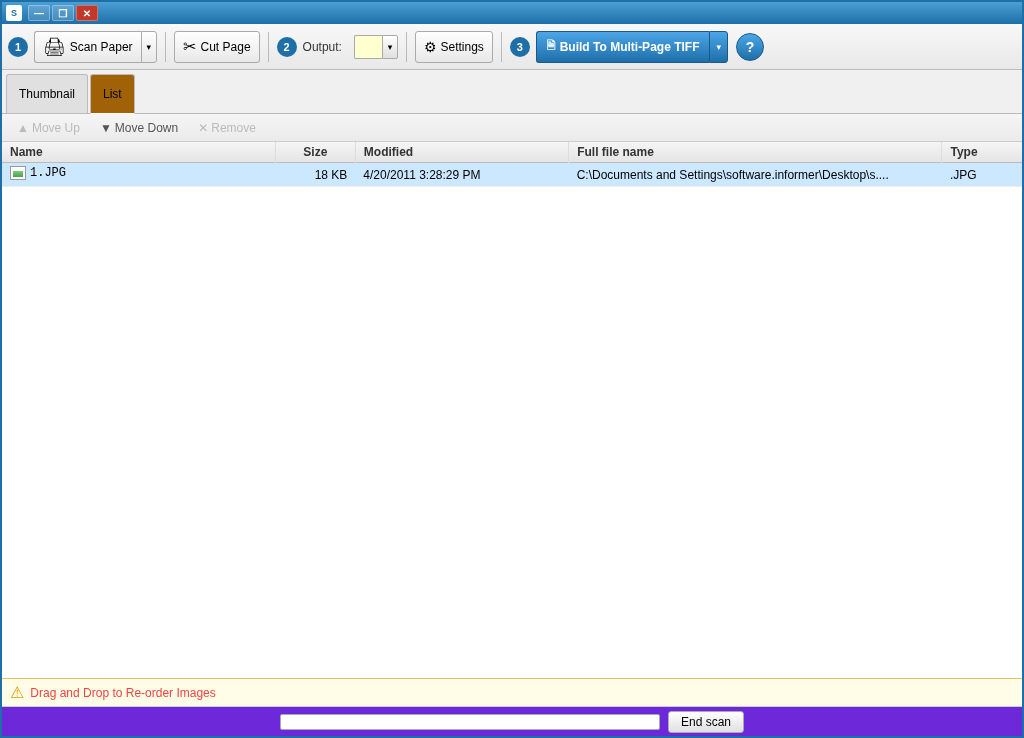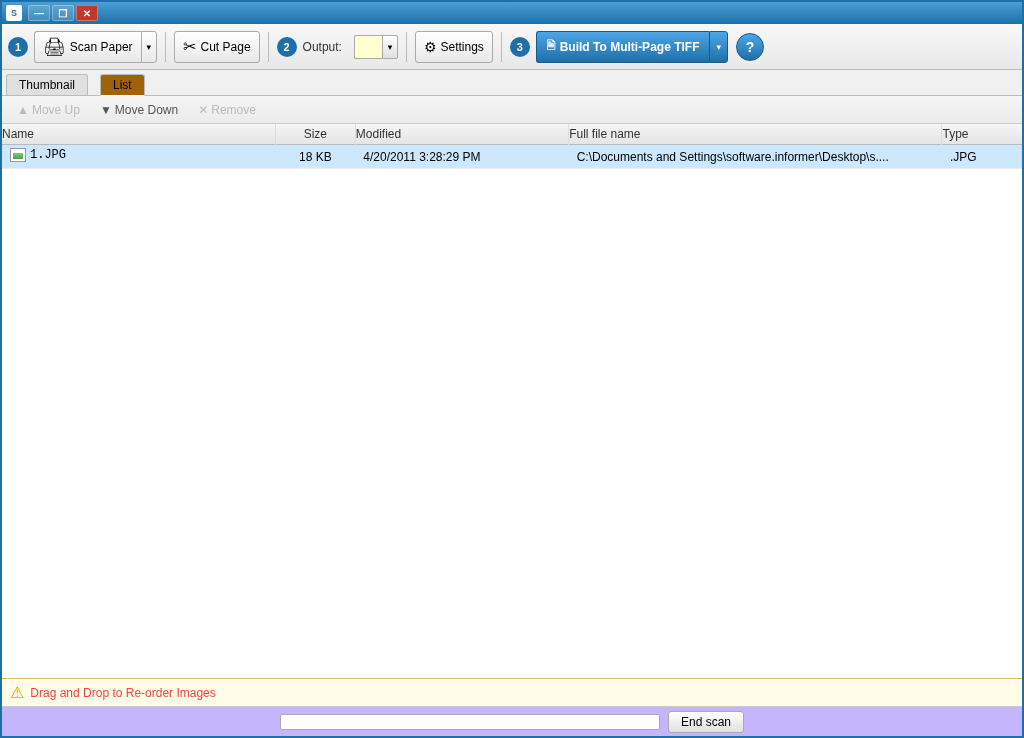--- a/index.html
+++ b/index.html
@@ -202,28 +202,28 @@
 
     
     #tabs-area {
       background: #f0f0f0;
       border-bottom: 1px solid #bbb;
       padding: 4px 4px 0 4px;
       display: flex;
       align-items: flex-end;
     }
     .tab {
-      padding: 3px 12px;
+      padding: 12px 12px;
       border: 1px solid #bbb;
       border-bottom: none;
       cursor: pointer;
       font-size: 12px;
       background: #e0e0e0;
       border-radius: 3px 3px 0 0;
-      margin-right: 12px;
+      margin-right: 2px;
     }
     .tab.active {
       background: #a16207;
       border-bottom: 1px solid white;
       margin-bottom: -1px;
       z-index: 1;
     }
 
     
     #list-toolbar {
@@ -248,22 +248,22 @@
       width: 100%;
       border-collapse: collapse;
       font-size: 12px;
     }
     #file-table thead tr {
       background: linear-gradient(to bottom, #f5f5f5, #e5e5e5);
       border-bottom: 1px solid #bbb;
     }
     #file-table th {
       text-align: left;
-      padding: 3px 0;
-      font-weight: normal;
+      padding: 3px 8px;
+      font-weight: bold;
       border-right: 1px solid #ddd;
       color: #333;
     }
     #file-table th:last-child { border-right: none; }
     #file-table tbody tr {
       background: white;
     }
     #file-table tbody tr.selected {
       background: #cce8ff;
     }
@@ -302,21 +302,21 @@
     #status-bar .warn-icon {
       color: #e0a000;
       font-size: 16px;
     }
     #status-text {
       font-size: 12px; color: #ef4444;
     }
 
     
     #endscan-bar {
-      background: #c4b5fd;
+      background: #6d28d9;
       border-top: 1px solid #ccc;
       height: 30px;
       display: flex;
       align-items: center;
       justify-content: center;
       gap: 8px;
     }
     #progress-bar-container {
       width: 380px; height: 16px;
       background: white;
@@ -460,21 +460,21 @@
           </tr>
         </thead>
         <tbody>
           <tr class="selected">
             <td>
               <span class="file-icon">
                 <span class="img-icon"></span>
                 <span>1.JPG</span>
               </span>
             </td>
-            <td style="text-align:center;">18 KB</td>
+            <td style="text-align:right;">18 KB</td>
             <td>4/20/2011 3:28:29 PM</td>
             <td>C:\Documents and Settings\software.informer\Desktop\s....</td>
             <td>.JPG</td>
           </tr>
         </tbody>
       </table>
     </div>
 
     <div style="flex:1; background:white;"></div>
 

